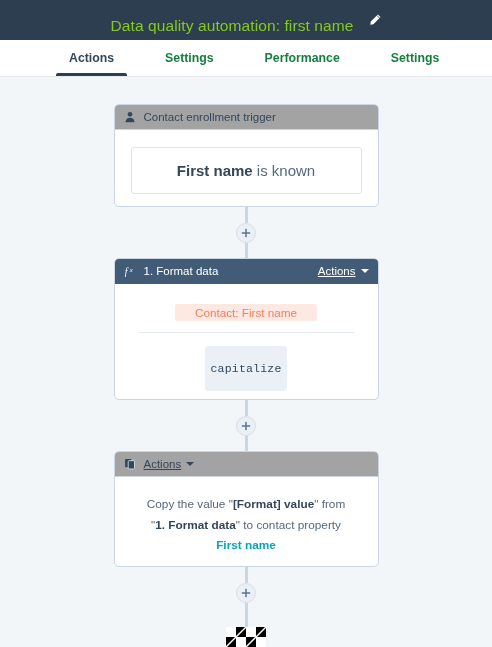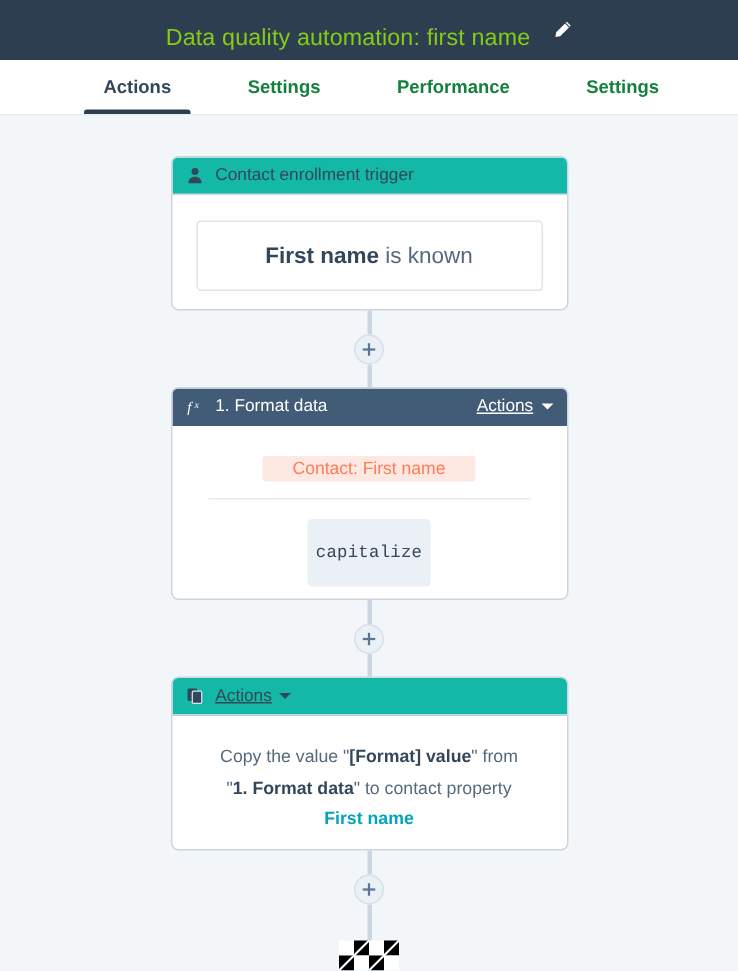--- a/index.html
+++ b/index.html
@@ -95,21 +95,21 @@
   }
 
   .card-header {
     display: flex;
     align-items: center;
     height: 25px;
     padding: 0 9px;
     font-size: 11.5px;
   }
   .hdr-light {
-    background: #14b8a6;
+    background: #a3a3a3;
     color: #33475b;
     border-bottom: 1px solid #cbd6e2;
   }
   .hdr-dark {
     background: #425b76;
     color: #ffffff;
   }
   .hdr-icon {
     display: inline-flex;
     align-items: center;

